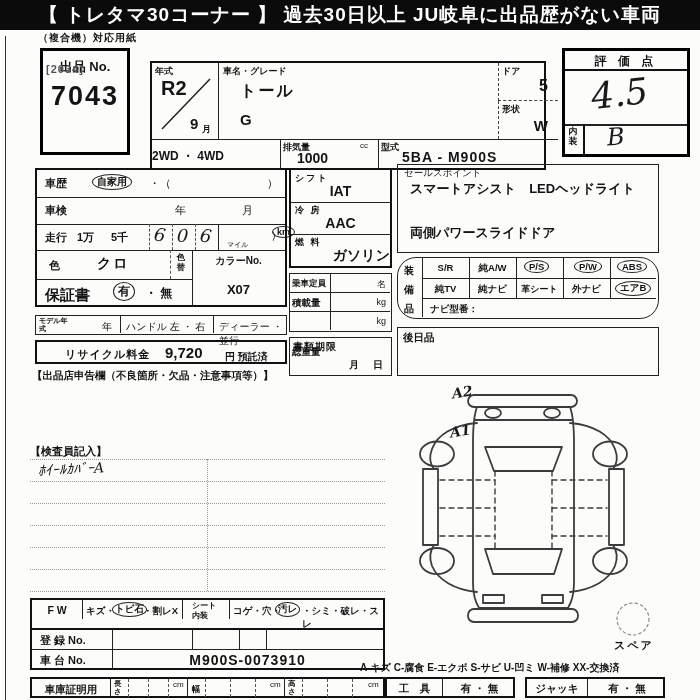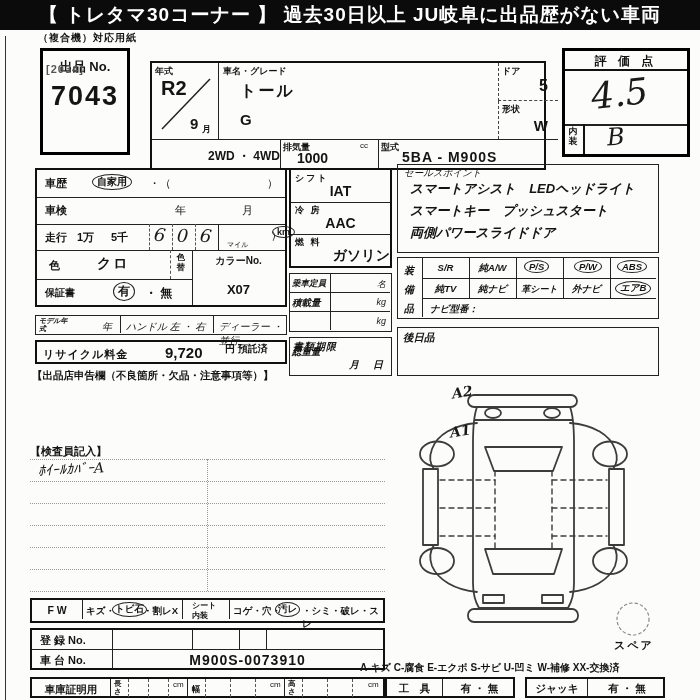--- a/index.html
+++ b/index.html
@@ -1,19 +1,19 @@
 <!DOCTYPE html>
 <html><head>
 <meta charset="utf-8">
 <style>
   html,body{margin:0;padding:0;background:#e8e8e8;}
   #sheet{position:relative;width:700px;height:700px;background:#fcfcfa;overflow:hidden;
          font-family:"Liberation Sans","DejaVu Sans",sans-serif;color:#141414;}
   .abs{position:absolute;box-sizing:border-box;}
-  .b1{border:1.5px solid #222;font-style:italic;}
+  .b1{border:1.5px solid #222;}
   .b2{border:2px solid #111;}
   .b3{border:3px solid #000;}
   .lbl{font-size:9px;font-weight:bold;}
   .bold{font-weight:bold;}
   .ctr{text-align:center;}
   .oval{display:inline-block;border:1.5px solid #222;border-radius:50%;padding:0 4px;}
   .hw{font-family:"DejaVu Serif","Liberation Serif",serif;font-style:italic;color:#1a1a1a;}
   .stack{display:block;line-height:1.15;word-break:break-all;}
   .hline{position:absolute;border-top:1.5px solid #222;height:0;}
   .vline{position:absolute;border-left:1.5px solid #222;width:0;}
@@ -59,21 +59,21 @@
       <span class="abs lbl" style="left:3px;top:2px;">ドア</span>
       <span class="abs bold" style="right:10px;top:14px;font-size:16px;">5</span>
     </div>
     <div class="abs" style="left:346px;top:38px;width:60px;height:38px;border-left:1.5px dashed #444;text-decoration:underline;">
       <span class="abs lbl" style="left:3px;top:2px;">形状</span>
       <span class="abs bold" style="right:10px;top:16px;font-size:15px;">W</span>
     </div>
 
     <div class="vline" style="left:128px;top:76px;height:29px;"></div>
     <div class="vline" style="left:226px;top:76px;height:29px;"></div>
-    <span class="abs bold" style="left:0;top:85px;width:128px;text-align:right;font-size:12px;">2WD ・ 4WD</span>
+    <span class="abs bold" style="left:0;top:85px;width:128px;text-align:left;font-size:12px;">2WD ・ 4WD</span>
     <span class="abs lbl" style="left:131px;top:78px;">排気量</span>
     <span class="abs" style="left:208px;top:78px;font-size:8px;">cc</span>
     <span class="abs bold" style="left:145px;top:87px;font-size:14px;">1000</span>
     <span class="abs lbl" style="left:229px;top:78px;">型式</span>
     <span class="abs bold" style="left:250px;top:86px;font-size:14px;letter-spacing:1px;">5BA - M900S</span>
   </div>
 
   <div class="abs b3" style="left:562px;top:48px;width:128px;height:109px;">
     <div class="abs bold ctr" style="left:0;top:0;width:100%;height:20px;border-bottom:2px solid #111;font-size:12px;line-height:20px;letter-spacing:4px;">評 価 点</div>
     <div class="abs hw" style="left:26px;top:22px;font-size:36px;transform:rotate(-6deg);">4.5</div>
@@ -116,38 +116,38 @@
 
     <span class="abs bold" style="left:12px;top:88px;font-size:11px;">色</span>
     <span class="abs bold" style="left:60px;top:85px;font-size:14px;letter-spacing:2px;">クロ</span>
     <div class="abs" style="left:133px;top:80px;width:22px;height:29px;border-left:1px dashed #555;">
       <span class="stack lbl" style="width:10px;margin:3px auto 0;font-size:8.5px;">色替</span>
     </div>
 
     <span class="abs bold ctr" style="left:155px;top:84px;width:93px;font-size:10px;">カラーNo.</span>
     <span class="abs bold ctr" style="left:155px;top:112px;width:93px;font-size:13px;">X07</span>
 
-    <span class="abs bold" style="left:8px;top:116px;font-size:10px;">保証書</span>
+    <span class="abs bold" style="left:8px;top:116px;font-size:15px;">保証書</span>
     <span class="abs oval" style="left:76px;top:112px;font-size:12px;font-weight:bold;">有</span>
     <span class="abs bold" style="left:108px;top:115px;font-size:12px;">・ 無</span>
   </div>
 
   <div class="abs b1" style="left:35px;top:315px;width:252px;height:20px;">
     <span class="stack lbl" style="position:absolute;left:3px;top:1px;width:30px;font-size:7px;line-height:1.2;">モデル年式</span>
     <span class="abs" style="left:66px;top:4px;font-size:10px;">年</span>
     <div class="vline" style="left:84px;top:0;height:17px;"></div>
     <span class="abs" style="left:90px;top:4px;font-size:10px;">ハンドル 左 ・ 右</span>
     <div class="vline" style="left:177px;top:0;height:17px;"></div>
     <span class="abs" style="left:183px;top:4px;font-size:10px;">ディーラー ・ 並行</span>
   </div>
 
   <div class="abs b2" style="left:35px;top:340px;width:252px;height:24px;">
-    <span class="abs bold" style="left:6px;top:5px;font-size:11px;letter-spacing:1px;">リサイクル料金</span>
+    <span class="abs bold" style="left:28px;top:5px;font-size:11px;letter-spacing:1px;">リサイクル料金</span>
     <span class="abs bold" style="left:128px;top:2px;font-size:15px;">9,720</span>
-    <span class="abs bold" style="left:188px;top:0;font-size:10px;">円 預託済</span>
+    <span class="abs bold" style="left:188px;top:8px;font-size:10px;">円 預託済</span>
   </div>
 
   <div class="abs bold" style="left:32px;top:369px;font-size:10.5px;">【出品店申告欄（不良箇所・欠品・注意事項等）】</div>
 
   <div class="abs b2" style="left:289px;top:168px;width:103px;height:100px;">
     <div class="hline" style="left:0;top:32px;width:99px;"></div>
     <div class="hline" style="left:0;top:64px;width:99px;"></div>
     <span class="abs lbl" style="left:4px;top:2px;letter-spacing:2px;">シフト</span>
     <span class="abs bold ctr" style="left:0;top:13px;width:100%;font-size:14px;">IAT</span>
     <span class="abs lbl" style="left:4px;top:34px;letter-spacing:2px;">冷 房</span>
@@ -170,25 +170,24 @@
 
   <div class="abs b1" style="left:289px;top:337px;width:103px;height:39px;">
     <span class="abs bold" style="left:3px;top:2px;font-size:10px;letter-spacing:1px;">書類期限</span>
     <span class="abs bold" style="right:32px;bottom:3px;font-size:10px;">月</span>
     <span class="abs bold" style="right:8px;bottom:3px;font-size:10px;">日</span>
   </div>
 
   <div class="abs b1" style="left:397px;top:164px;width:262px;height:89px;">
     <span class="abs" style="left:6px;top:2px;font-size:9.5px;">セールスポイント</span>
     <div class="abs bold" style="left:12px;top:15px;font-size:13px;">スマートアシスト　LEDヘッドライト</div>
-    <div class="abs bold" style="left:12px;top:37px;font-size:13px;">スマートキー　プッシュスタート</div>
     <div class="abs bold" style="left:12px;top:59px;font-size:13px;">両側パワースライドドア</div>
   </div>
 
-  <div class="abs b1" style="left:397px;top:257px;width:262px;height:62px;">
+  <div class="abs b1" style="left:397px;top:257px;width:262px;height:62px;border-radius:19px;">
     <div class="vline" style="left:24px;top:0;height:59px;"></div>
     <span class="stack bold" style="position:absolute;left:6px;top:3px;width:12px;font-size:10px;line-height:1.9;">装備品</span>
     <div class="hline" style="left:24px;top:20px;width:234px;"></div>
     <div class="hline" style="left:24px;top:40px;width:234px;"></div>
     <div class="vline" style="left:71px;top:0;height:40px;"></div>
     <div class="vline" style="left:118px;top:0;height:40px;"></div>
     <div class="vline" style="left:165px;top:0;height:40px;"></div>
     <div class="vline" style="left:212px;top:0;height:40px;"></div>
     <span class="abs bold ctr" style="left:24px;top:4px;width:47px;font-size:9.5px;">S/R</span>
     <span class="abs bold ctr" style="left:71px;top:4px;width:47px;font-size:9.5px;">純A/W</span>
@@ -250,21 +249,21 @@
   <div class="dotrow" style="left:30px;top:459px;width:355px;"></div>
   <div class="dotrow" style="left:30px;top:481px;width:355px;"></div>
   <div class="dotrow" style="left:30px;top:503px;width:355px;"></div>
   <div class="dotrow" style="left:30px;top:525px;width:355px;"></div>
   <div class="dotrow" style="left:30px;top:547px;width:355px;"></div>
   <div class="dotrow" style="left:30px;top:569px;width:355px;"></div>
   <div class="dotrow" style="left:30px;top:591px;width:355px;"></div>
   <div class="abs" style="left:207px;top:459px;height:132px;border-left:1.2px dotted #999;"></div>
   <span class="abs hw" style="left:38px;top:461px;font-size:14px;transform:rotate(-3deg);">ﾎｲｰﾙｶﾊﾞｰA</span>
 
-  <div class="abs b2" style="left:30px;top:598px;width:355px;height:25px;">
+  <div class="abs b2" style="left:30px;top:598px;width:355px;height:32px;">
     <div class="vline" style="left:50px;top:0;height:19px;"></div>
     <div class="vline" style="left:150px;top:0;height:19px;"></div>
     <div class="vline" style="left:197px;top:0;height:19px;"></div>
     <span class="abs bold ctr" style="left:0;top:4px;width:50px;font-size:10.5px;">F W</span>
     <span class="abs" style="left:54px;top:5px;font-size:9.5px;font-weight:bold;">キズ・</span>
     <span class="abs oval" style="left:80px;top:2px;font-size:9.5px;font-weight:bold;padding:0 2px;">トビ石</span>
     <span class="abs" style="left:111px;top:5px;font-size:9.5px;font-weight:bold;">・割レX</span>
     <span class="stack lbl" style="position:absolute;left:160px;top:1px;width:28px;font-size:8px;line-height:1.2;">シート内装</span>
     <span class="abs" style="left:201px;top:5px;font-size:9.5px;font-weight:bold;">コゲ・穴・</span>
     <span class="abs oval" style="left:243px;top:2px;font-size:9.5px;font-weight:bold;padding:0 2px;">汚レ</span>

